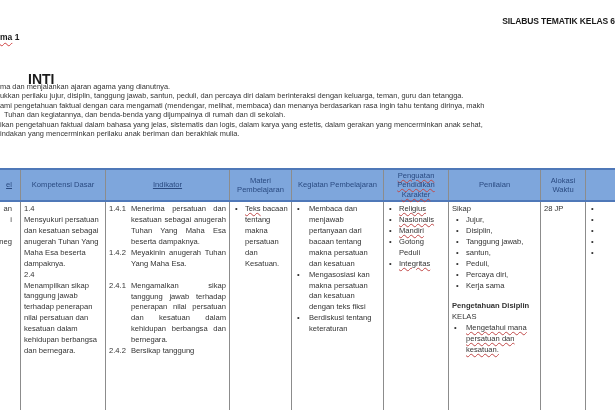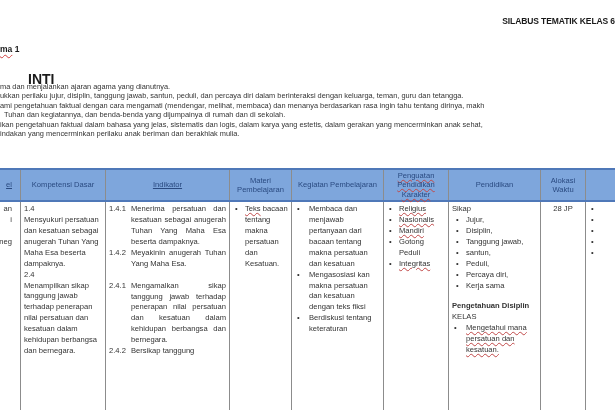--- a/index.html
+++ b/index.html
@@ -4,21 +4,21 @@
   <style>
     * { box-sizing: border-box; margin: 0; padding: 0; }
     html, body { width: 615px; height: 410px; overflow: hidden; background: #ffffff; }
     body { font-family: "Liberation Sans", sans-serif; color: #2a2a2a; position: relative; }
 
     .doc-title {
       position: absolute; top: 16px; left: 0; width: 615px; text-align: right;
       font-size: 8.5px; font-weight: bold; letter-spacing: -0.1px; color: #1a1a1a;
     }
     .tema {
-      position: absolute; top: 44px; left: 0; font-size: 8.5px; font-weight: bold; color: #1a1a1a;
+      position: absolute; top: 32px; left: 0; font-size: 8.5px; font-weight: bold; color: #1a1a1a;
     }
     .tema .underline-red { text-decoration: underline; text-decoration-color: #d04040; text-decoration-style: wavy; text-underline-offset: 2px; }
     .ki-heading {
       position: absolute; top: 71px; left: 8px; font-size: 14px; font-weight: bold; color: #1a1a1a; padding-left: 20px;
     }
     .ki-list {
       position: absolute; top: 82px; left: 0; width: 640px; font-size: 7.4px; line-height: 9.4px; color: #333;
       white-space: nowrap;
     }
     .ki-list div { height: 9.4px; overflow: visible; }
@@ -43,21 +43,21 @@
     .ind-num { width: 22px; flex: none; }
     .ind-text { flex: 1; text-align: justify; }
     .ind-gap { height: 11px; }
 
     ul.bul { list-style: none; }
     ul.bul li { position: relative; padding-left: 14px; }
     ul.bul li::before { content: "•"; position: absolute; left: 2px; top: 0; color: #333; }
     ul.bul.tight li { padding-left: 12px; }
     .wavy-ul { text-decoration: underline; text-decoration-color: #c04848; text-decoration-style: wavy; text-underline-offset: 1px; }
     .bold { font-weight: bold; }
-    .center { text-align: center; }
+    .center { }
   </style>
 </head>
 <body>
 
 <div class="doc-title">SILABUS TEMATIK KELAS 6</div>
 
 <div class="tema">
   <span class="underline-red">ma</span><span> 1</span>
 </div>
 
@@ -88,21 +88,21 @@
     <thead>
       <tr>
         <th class="ul">
             <span style="display:block;text-align:right;padding-right:6px">el</span>
           </th>
         <th>Kompetensi Dasar</th>
         <th class="ul"><span>Indikator</span></th>
         <th>Materi Pembelajaran</th>
         <th>Kegiatan Pembelajaran</th>
         <th class="wavy"><span>Penguatan Pendidikan Karakter</span></th>
-        <th>Pendidikan</th>
+        <th>Penilaian</th>
         <th>Alokasi Waktu</th>
         <th></th>
       </tr>
     </thead>
     <tbody>
       <tr>
         <td style="text-align:right;padding-right:8px">
           <div>an</div>
           <div>i</div>
           <div style="height:10.9px"></div>

